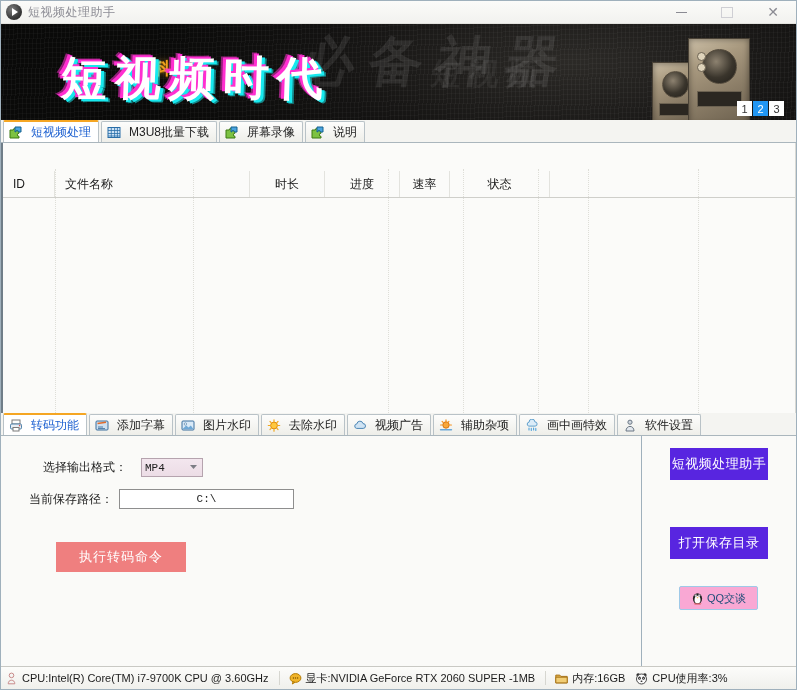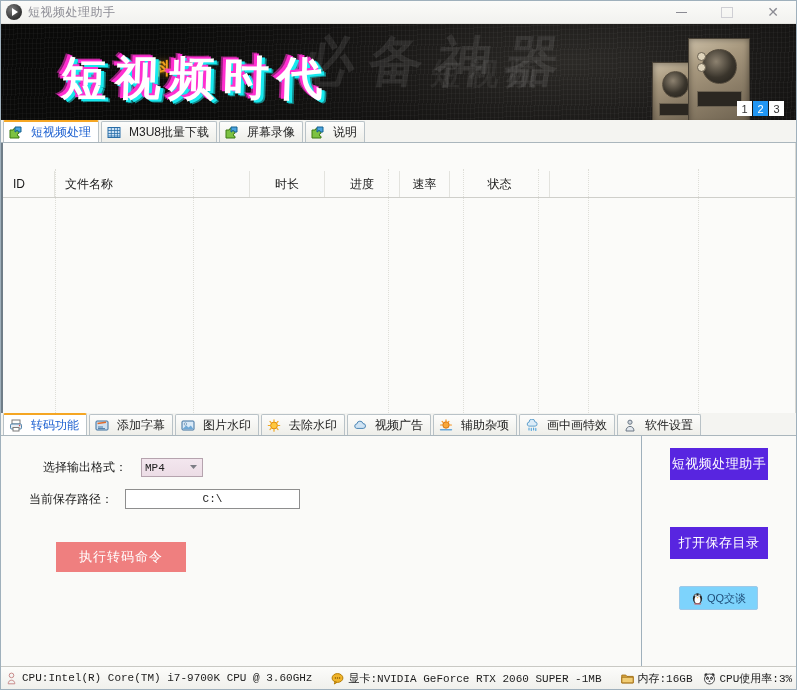--- a/index.html
+++ b/index.html
@@ -322,41 +322,41 @@
     border: none;
     font-size: 13px;
     display: flex; align-items: center; justify-content: center;
     letter-spacing: .5px;
     font-family: "Liberation Sans", sans-serif;
   }
   .qqbtn {
     position: absolute;
     left: 37px; top: 150px;
     width: 77px; height: 22px;
-    background: #7dd3fc;
+    background: #f9a8d4;
     border: 1px solid #9ec9e8;
     display: flex; align-items: center; justify-content: center;
     gap: 3px;
     font-size: 11px;
     color: #1f4e79;
     border-radius: 2px;
   }
   .penguin { width: 13px; height: 14px; flex: 0 0 auto; }
 
   
   .statusbar {
     flex: 0 0 auto;
     height: 22px;
     background: linear-gradient(#fcfcfa, #f0f0ec);
     border-top: 1px solid #c9c9c4;
     display: flex;
     align-items: center;
     font-size: 11px;
     color: #1c1c1c;
-    font-family: Liberation Mono, monospace;
+    font-family: Liberation Sans, sans-serif;
     gap: 0;
     padding-left: 4px;
   }
   .scell {
     display: flex; align-items: center; gap: 4px;
     white-space: nowrap;
     height: 22px;
     padding-right: 10px;
   }
   .sico { width: 13px; height: 13px; flex: 0 0 auto; }
@@ -536,21 +536,21 @@
       <div class="frow" style="left:42px; top:22px; gap:14px;">
         <span class="flabel">选择输出格式：</span>
         <div class="sel">
           <span>MP4</span>
           <svg class="chev" viewBox="0 0 7 4">
             <path d="M0 0h7L3.5 4z" fill="#7d7d85"></path>
           </svg>
         </div>
       </div>
 
-      <div class="frow" style="left:28px; top:53px; gap:12px;">
+      <div class="frow" style="left:28px; top:53px; gap:6px;">
         <span class="flabel">当前保存路径：</span>
         <div class="pathbox">
           <span>C:\</span>
         </div>
       </div>
 
       <div class="runbtn">执行转码命令</div>
     </div>
 
     <div class="rightpanel">

